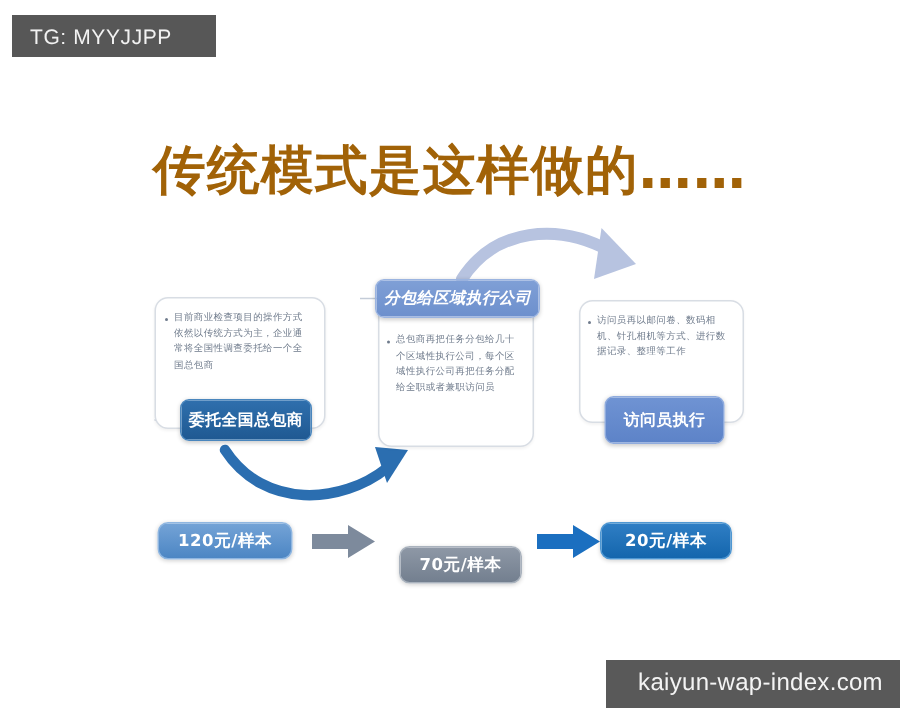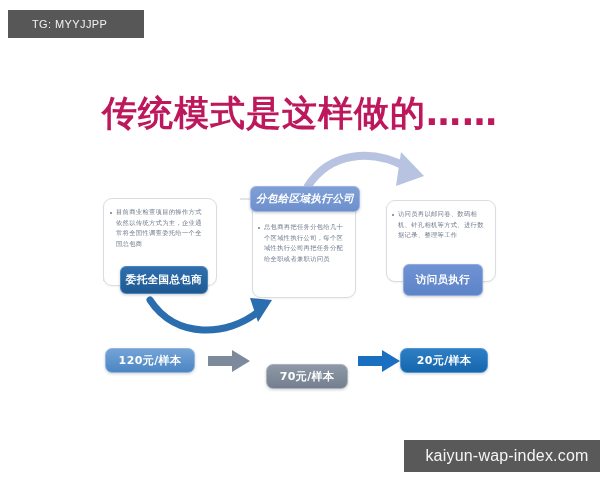--- a/index.html
+++ b/index.html
@@ -20,25 +20,25 @@
 
   
   .tg-badge {
     position: absolute;
     left: 8px;
     top: 10px;
     width: 136px;
     height: 28px;
     background: #575757;
     color: #f2f2f2;
-    font-size: 11px;
+    font-size: 14px;
     letter-spacing: 0.4px;
     display: flex;
     align-items: center;
-    padding-left: 24px;
+    padding-left: 12px;
     box-sizing: border-box;
   }
 
   
   .wm-badge {
     position: absolute;
     left: 388px;
     top: 440px;
     width: 206px;
     height: 32px;
@@ -55,21 +55,21 @@
 
   
   .title {
     position: absolute;
     left: 0;
     top: 90px;
     width: 600px;
     text-align: center;
     font-size: 35px;
     font-weight: bold;
-    color: #be185d;
+    color: #a16207;
     letter-spacing: 1px;
     font-family: "DejaVu Sans", "Liberation Sans", sans-serif;
     white-space: nowrap;
   }
 
   
   .card {
     position: absolute;
     background: #ffffff;
     border: 1px solid #d8dde4;

